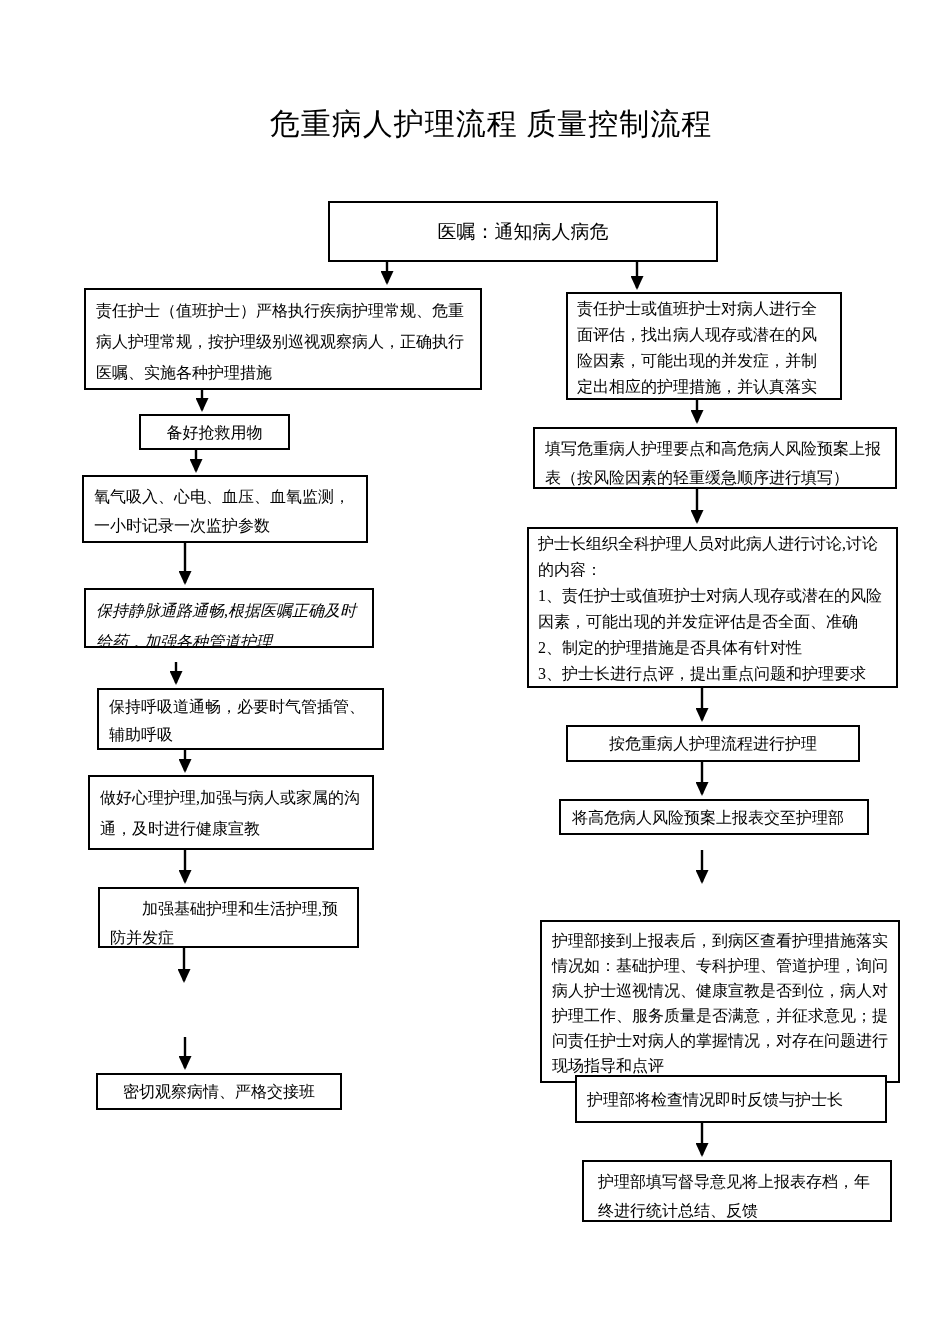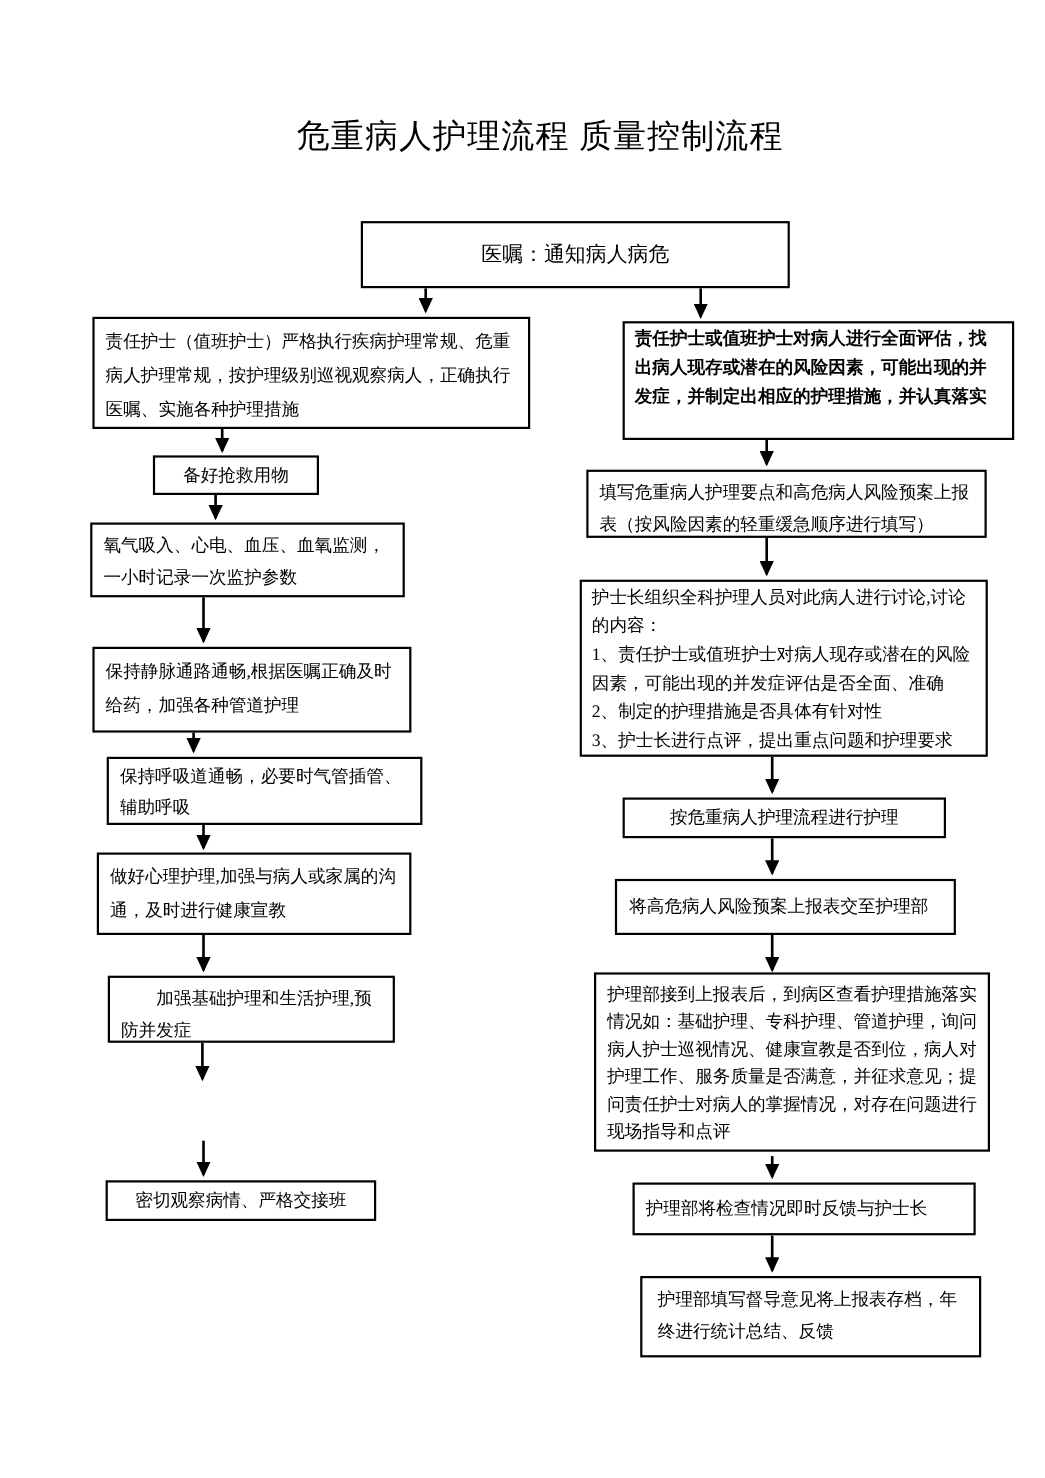--- a/index.html
+++ b/index.html
@@ -80,43 +80,43 @@
   </svg>
 
   <div class="node center root-node" style="left:316px;top:201px;width:390px;height:61px;">医嘱：通知病人病危</div>
 
   <div class="node lh31" style="left:72px;top:288px;width:398px;height:102px;">责任护士（值班护士）严格执行疾病护理常规、危重病人护理常规，按护理级别巡视观察病人，正确执行医嘱、实施各种护理措施</div>
 
   <div class="node center" style="left:127px;top:414px;width:151px;height:36px;">备好抢救用物</div>
 
   <div class="node" style="left:70px;top:475px;width:286px;height:68px;">氧气吸入、心电、血压、血氧监测，一小时记录一次监护参数</div>
 
-  <div class="node lh31" style="left:72px;top:588px;width:290px;height:78px;">保持静脉通路通畅,根据医嘱正确及时给药，加强各种管道护理</div>
+  <div class="node lh31" style="left:72px;top:588px;width:290px;height:60px;font-style:italic;">保持静脉通路通畅,根据医嘱正确及时给药，加强各种管道护理</div>
 
   <div class="node lh31" style="left:76px;top:775px;width:286px;height:75px;">做好心理护理,加强与病人或家属的沟通，及时进行健康宣教</div>
 
   <div class="node lh28" style="left:85px;top:688px;width:287px;height:62px;">保持呼吸道通畅，必要时气管插管、辅助呼吸</div>
 
   <div class="node indent2" style="left:86px;top:887px;width:261px;height:61px;">加强基础护理和生活护理,预防并发症</div>
 
 
   <div class="node center" style="left:84px;top:1073px;width:246px;height:37px;">密切观察病情、严格交接班</div>
 
-  <div class="node lh26" style="left:554px;top:292px;width:356px;height:108px;font-weight:bold;">责任护士或值班护士对病人进行全面评估，找出病人现存或潜在的风险因素，可能出现的并发症，并制定出相应的护理措施，并认真落实</div>
+  <div class="node lh26" style="left:554px;top:292px;width:276px;height:108px;">责任护士或值班护士对病人进行全面评估，找出病人现存或潜在的风险因素，可能出现的并发症，并制定出相应的护理措施，并认真落实</div>
 
   <div class="node" style="left:521px;top:427px;width:364px;height:62px;">填写危重病人护理要点和高危病人风险预案上报表（按风险因素的轻重缓急顺序进行填写）</div>
 
   <div class="node lh26 prelines" style="left:515px;top:527px;width:371px;height:161px;">护士长组织全科护理人员对此病人进行讨论,讨论的内容：
 1、责任护士或值班护士对病人现存或潜在的风险因素，可能出现的并发症评估是否全面、准确
 2、制定的护理措施是否具体有针对性
 3、护士长进行点评，提出重点问题和护理要求</div>
 
   <div class="node center" style="left:554px;top:725px;width:294px;height:37px;">按危重病人护理流程进行护理</div>
 
-  <div class="node vcenter" style="left:547px;top:799px;width:310px;height:51px;padding-left:11px;">将高危病人风险预案上报表交至护理部</div>
+  <div class="node vcenter" style="left:547px;top:799px;width:310px;height:36px;padding-left:11px;">将高危病人风险预案上报表交至护理部</div>
 
-  <div class="node lh25" style="left:528px;top:884px;width:360px;height:163px;">护理部接到上报表后，到病区查看护理措施落实情况如：基础护理、专科护理、管道护理，询问病人护士巡视情况、健康宣教是否到位，病人对护理工作、服务质量是否满意，并征求意见；提问责任护士对病人的掌握情况，对存在问题进行现场指导和点评</div>
+  <div class="node lh25" style="left:528px;top:920px;width:360px;height:163px;">护理部接到上报表后，到病区查看护理措施落实情况如：基础护理、专科护理、管道护理，询问病人护士巡视情况、健康宣教是否到位，病人对护理工作、服务质量是否满意，并征求意见；提问责任护士对病人的掌握情况，对存在问题进行现场指导和点评</div>
 
   <div class="node vcenter" style="left:563px;top:1075px;width:312px;height:48px;padding-left:10px;">护理部将检查情况即时反馈与护士长</div>
 
-  <div class="node" style="left:570px;top:1160px;width:310px;height:74px;padding-left:14px;">护理部填写督导意见将上报表存档，年终进行统计总结、反馈</div>
+  <div class="node" style="left:570px;top:1160px;width:310px;height:62px;padding-left:14px;">护理部填写督导意见将上报表存档，年终进行统计总结、反馈</div>
 
 </div>
 
 </body></html>

